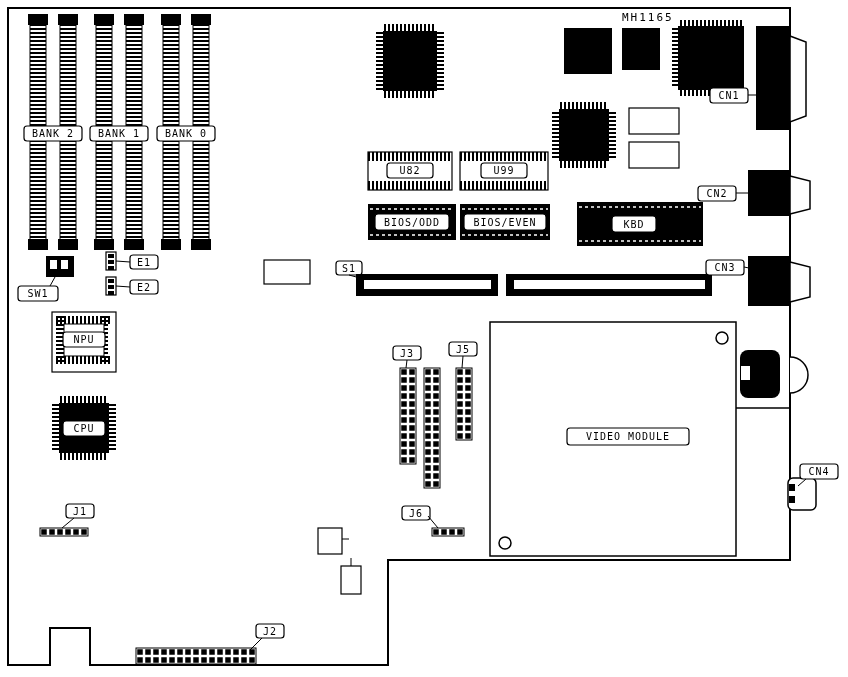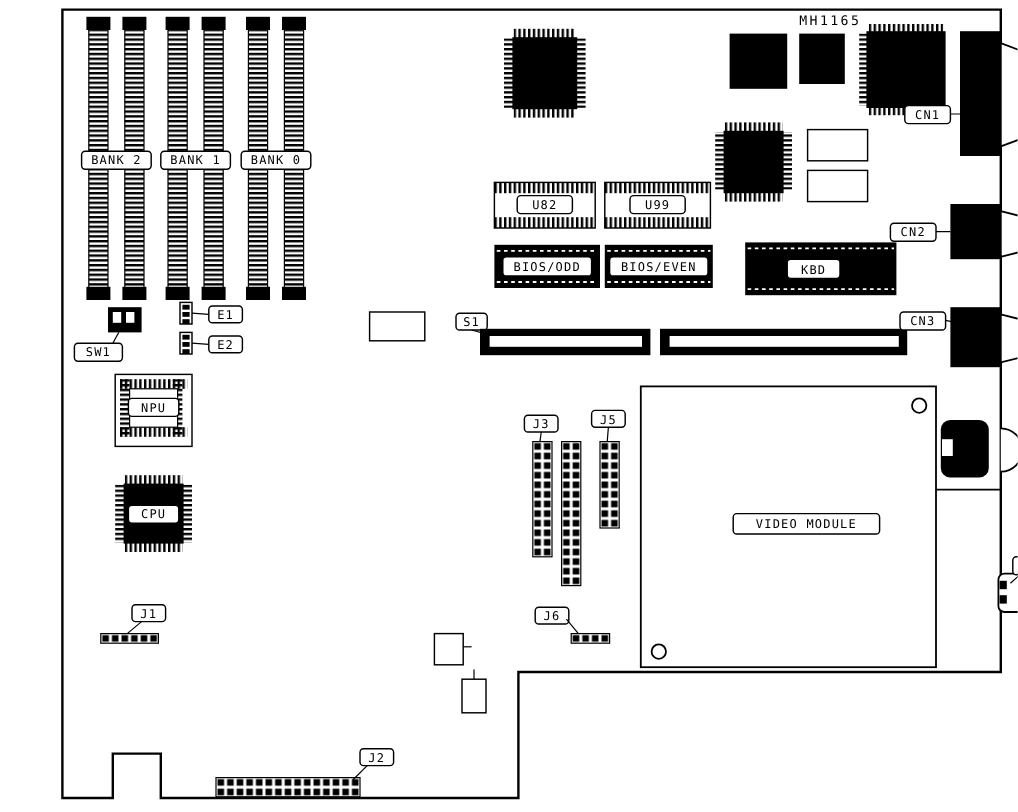--- a/index.html
+++ b/index.html
@@ -1,16 +1,16 @@
 <!DOCTYPE html>
 <html><head>
 <meta charset="utf-8">
 <style>
   html,body{margin:0;padding:0;background:#ffffff;}
-  .stage{width:777px;height:677px;position:relative;background:#ffffff;margin-left:44px;}
+  .stage{width:777px;height:677px;position:relative;background:#ffffff;}
   svg{display:block;}
   svg text{
     font-family:"DejaVu Sans Mono","Liberation Mono",monospace;
     font-size:10px;
     letter-spacing:1px;
     fill:#000;
   }
   svg text.ttl{font-size:11px;letter-spacing:2px;}
   .lblbox{fill:#ffffff;stroke:#000000;stroke-width:1.2;}
   .outline{fill:#ffffff;stroke:#000000;stroke-width:2;}

